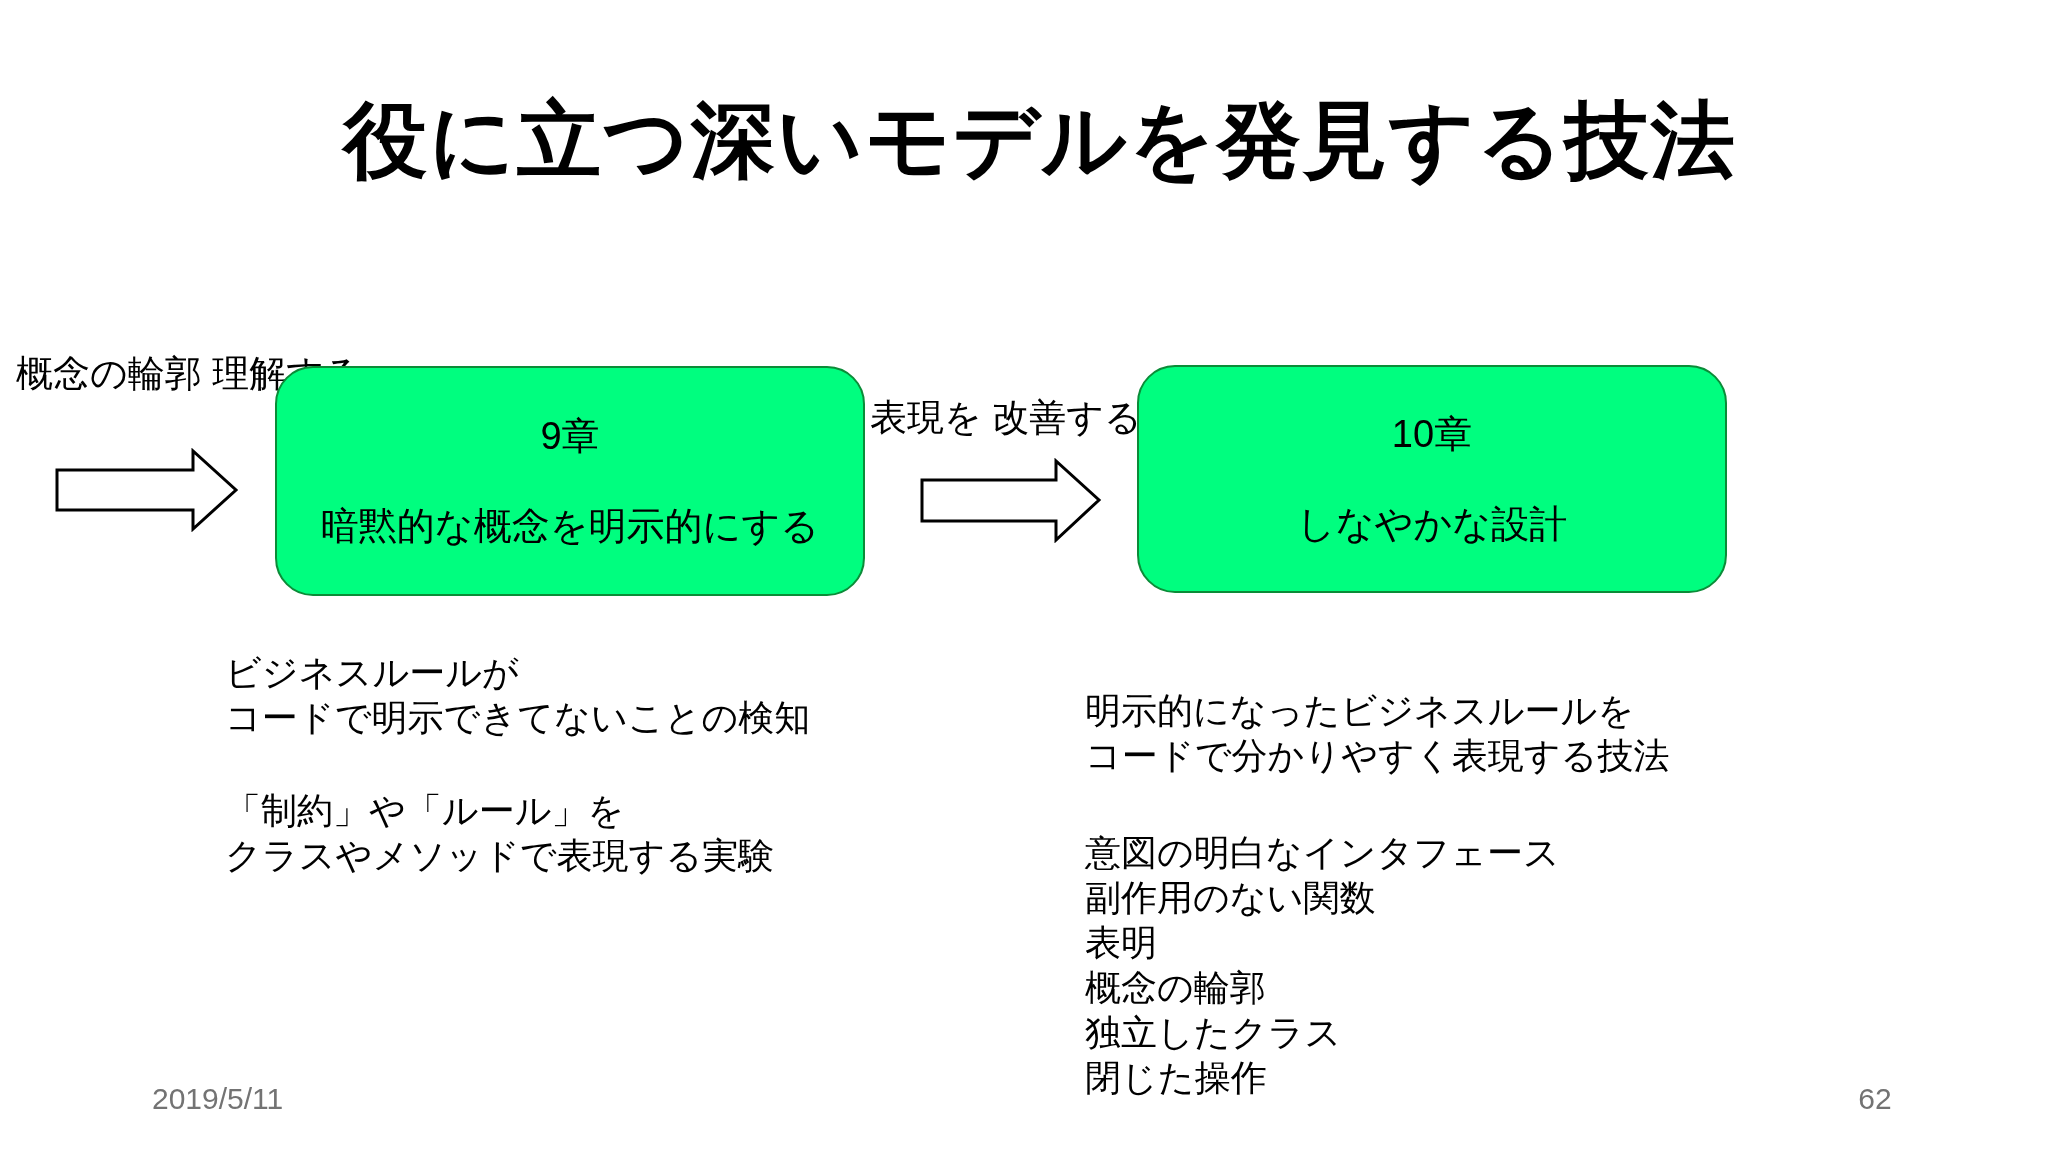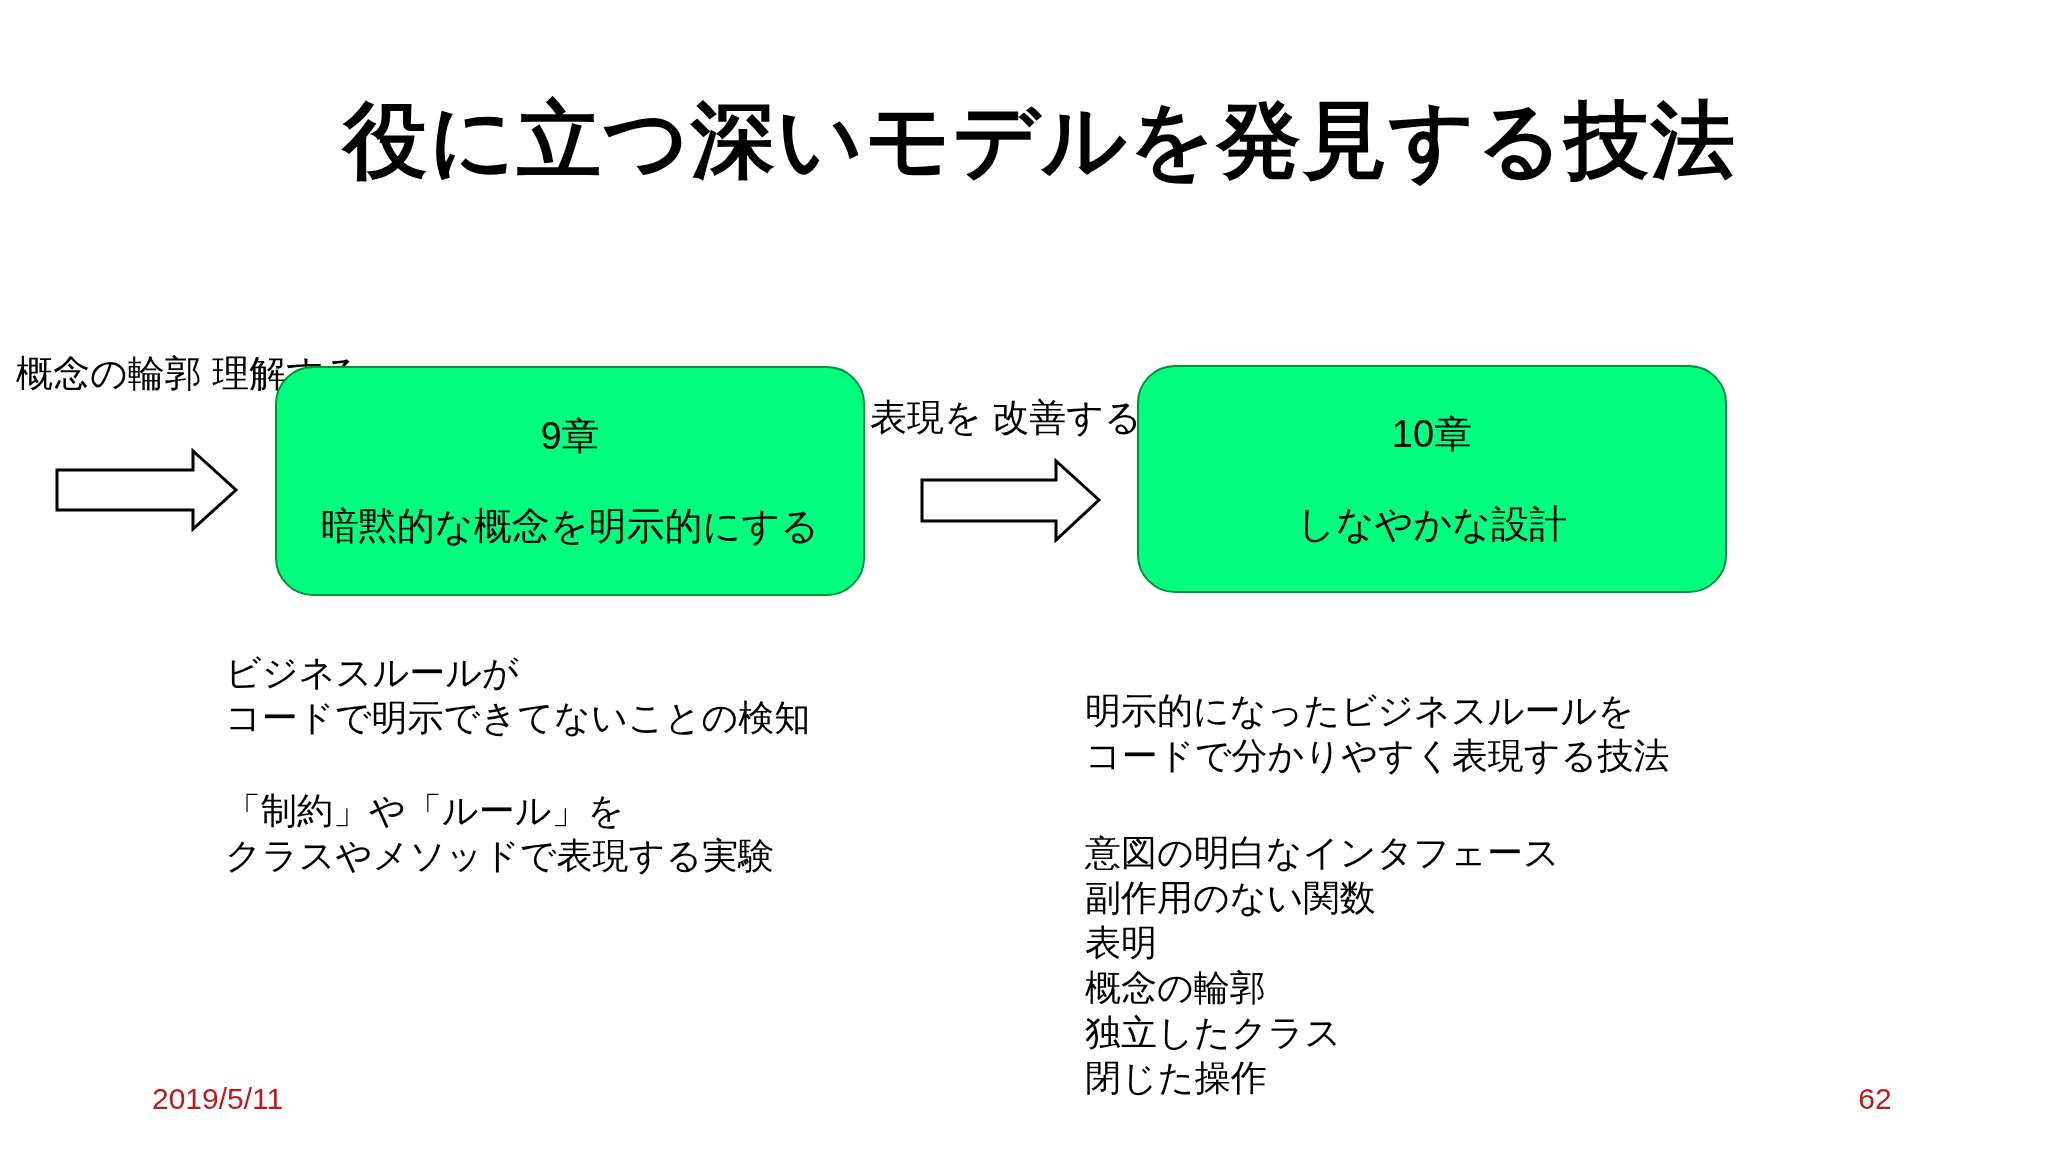--- a/index.html
+++ b/index.html
@@ -65,21 +65,21 @@
   }
   #notes-left  { left: 225px;  top: 650px; }
   #notes-right { left: 1085px; top: 648px; margin-top: 40px; }
   .notes p { margin: 0 0 48px 0; white-space: nowrap; }
   .notes .line { display: block; white-space: nowrap; }
   #notes-right .item-list { margin-top: 52px; }
   .footer-text {
     position: absolute;
     top: 1082px;
     font-size: 30px;
-    color: #b91c1c;
+    color: #737373;
   }
   #footer-date { left: 152px; }
   #footer-page { left: 1845px; width: 60px; text-align: center; }
 </style>
 </head>
 <body>
 
 <div id="slide">
 
   <div class="title">役に立つ深いモデルを発見する技法</div>

